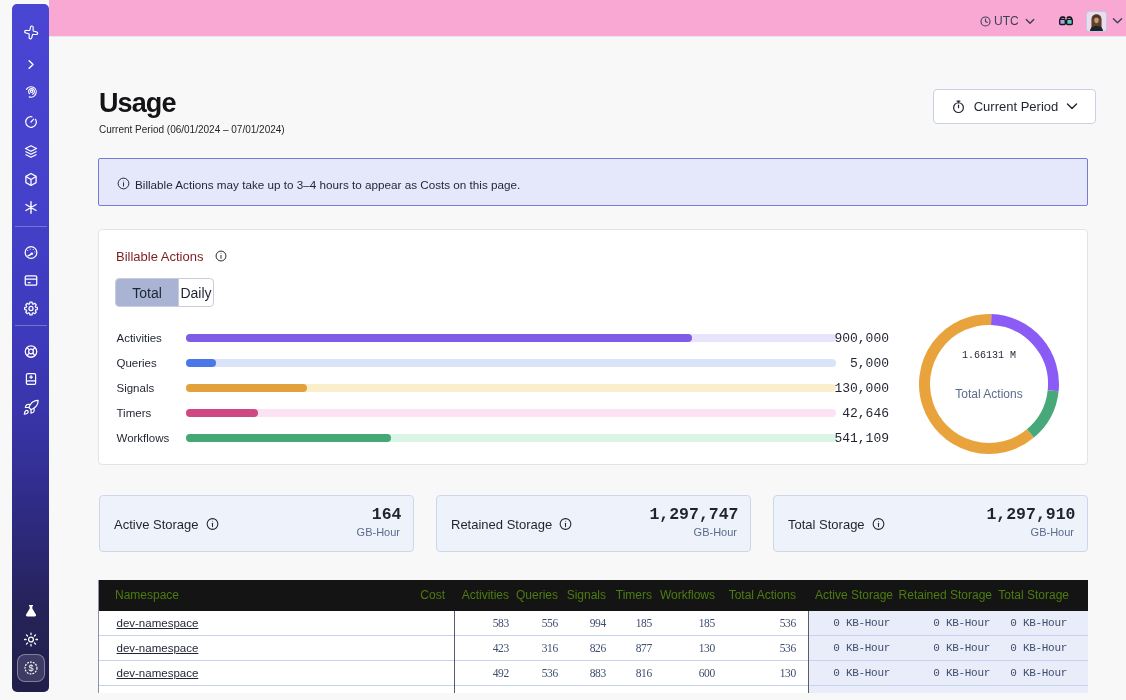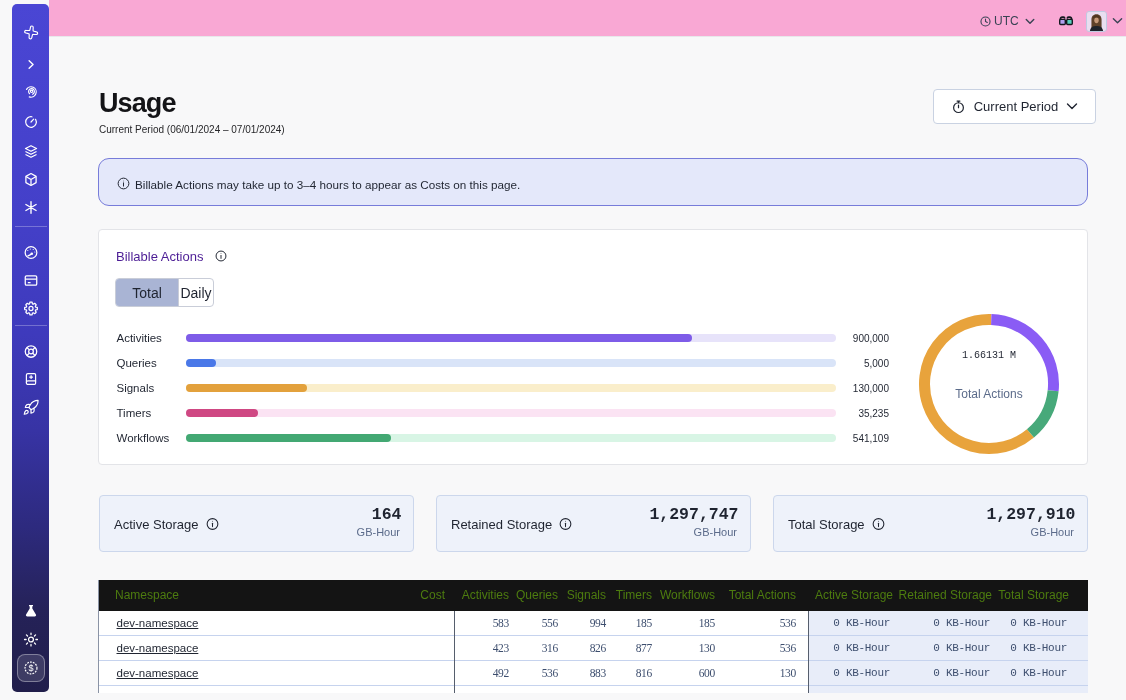--- a/index.html
+++ b/index.html
@@ -16,38 +16,38 @@
   
   .topbar { position:absolute; left:49px; top:0; width:1098px; height:37px; background:#f9a8d4; border-bottom:1px solid #e8e8eb; }
 
   
   h1.usage { position:absolute; left:99px; top:88px; font-size:27px; line-height:30px; font-weight:600; color:#141417; letter-spacing:-0.9px; }
   .sub { position:absolute; left:99px; top:123.5px; font-size:10px; color:#27272a; }
 
   .pbtn { position:absolute; left:933px; top:89px; width:163px; height:35px; background:#fff; border:1px solid #c9d2e2; border-radius:4px;
     display:flex; align-items:center; justify-content:center; gap:8px; font-size:13px; font-weight:500; color:#1f2430; }
 
-  .alert { position:absolute; left:98px; top:158px; width:990px; height:48px; background:#e4e8fa; border:1px solid #777cda; border-radius:11px; }
+  .alert { position:absolute; left:98px; top:158px; width:990px; height:48px; background:#e4e8fa; border:1px solid #777cda; border-radius:2px; }
   .alert .txt { position:absolute; left:36px; top:18.5px; font-size:11.7px; color:#1f2430; }
   .alert svg { position:absolute; left:18px; top:18px; }
 
   
   .card { position:absolute; left:98px; top:229px; width:990px; height:236px; background:#fff; border:1px solid #e3e4e8; border-radius:4px; }
-  .card .title { position:absolute; left:17px; top:19px; font-size:13px; font-weight:500; color:#4c1d95; }
+  .card .title { position:absolute; left:17px; top:19px; font-size:13px; font-weight:500; color:#7f1d1d; }
   .card .tinfo { position:absolute; left:116px; top:20px; }
   .tabs { position:absolute; left:16px; top:48px; width:99px; height:29px; border:1px solid #c9cdd8; border-radius:4px; background:#fff; display:flex; }
   .tabs .t1 { width:63px; height:100%; background:#a9b4d4; border-right:1px solid #c9cdd8; border-radius:3px 0 0 3px;
     display:flex; align-items:center; justify-content:center; font-size:14px; font-weight:400; color:#1f2430; }
   .tabs .t2 { flex:1; display:flex; align-items:center; justify-content:center; font-size:14px; color:#1f2430; }
 
   .brow { position:absolute; left:0; width:100%; height:20px; }
   .brow .lbl { position:absolute; left:17.5px; top:50%; transform:translateY(-50%); font-size:11.5px; color:#1f2430; }
   .brow .track { position:absolute; left:86.5px; top:50%; transform:translateY(-50%); width:650px; height:8px; border-radius:4px; }
   .brow .fill { position:absolute; left:0; top:0; height:8px; border-radius:4px; }
-  .brow .val { position:absolute; left:705px; top:50%; transform:translateY(-50%); width:85px; text-align:right; font-size:10px; color:#1f2430; font-family:Liberation Sans, sans-serif; }
+  .brow .val { position:absolute; left:705px; top:50%; transform:translateY(-50%); width:85px; text-align:right; font-size:13px; color:#1f2430; font-family:Liberation Mono, monospace; }
 
   .donut-txt1 { position:absolute; left:909px; top:350px; width:160px; text-align:center; font-size:10px; color:#1f2430; font-family:"Liberation Mono", monospace; }
   .donut-txt2 { position:absolute; left:909px; top:387px; width:160px; text-align:center; font-size:12px; color:#5b6b8a; }
 
   
   .scard { position:absolute; top:495px; width:315px; height:57px; background:#eef2fa; border:1px solid #ccd7ec; border-radius:4px; }
   .scard .lb { position:absolute; left:14px; top:50%; transform:translateY(-50%); font-size:13px; font-weight:500; color:#1f2430; display:flex; align-items:center; gap:7px; }
   .scard .v { position:absolute; right:11.5px; top:9px; font-size:16.5px; font-weight:700; color:#1f2430; font-family:"Liberation Mono", monospace; }
   .scard .u { position:absolute; right:13px; top:30px; font-size:11px; color:#5b6b8a; }
 
@@ -246,21 +246,21 @@
     <div class="track" style="background:#faeecb">
         <div class="fill" style="width:121px; background:#e3a13c"></div>
       </div>
     <span class="val">130,000</span>
   </div>
   <div class="brow" style="top:173px">
     <span class="lbl">Timers</span>
     <div class="track" style="background:#fbe3f3">
         <div class="fill" style="width:72px; background:#cf4883"></div>
       </div>
-    <span class="val">35,235</span>
+    <span class="val">42,646</span>
   </div>
   <div class="brow" style="top:198px">
     <span class="lbl">Workflows</span>
     <div class="track" style="background:#d8f5e5">
         <div class="fill" style="width:205px; background:#43a873"></div>
       </div>
     <span class="val">541,109</span>
   </div>
 </div>
 

